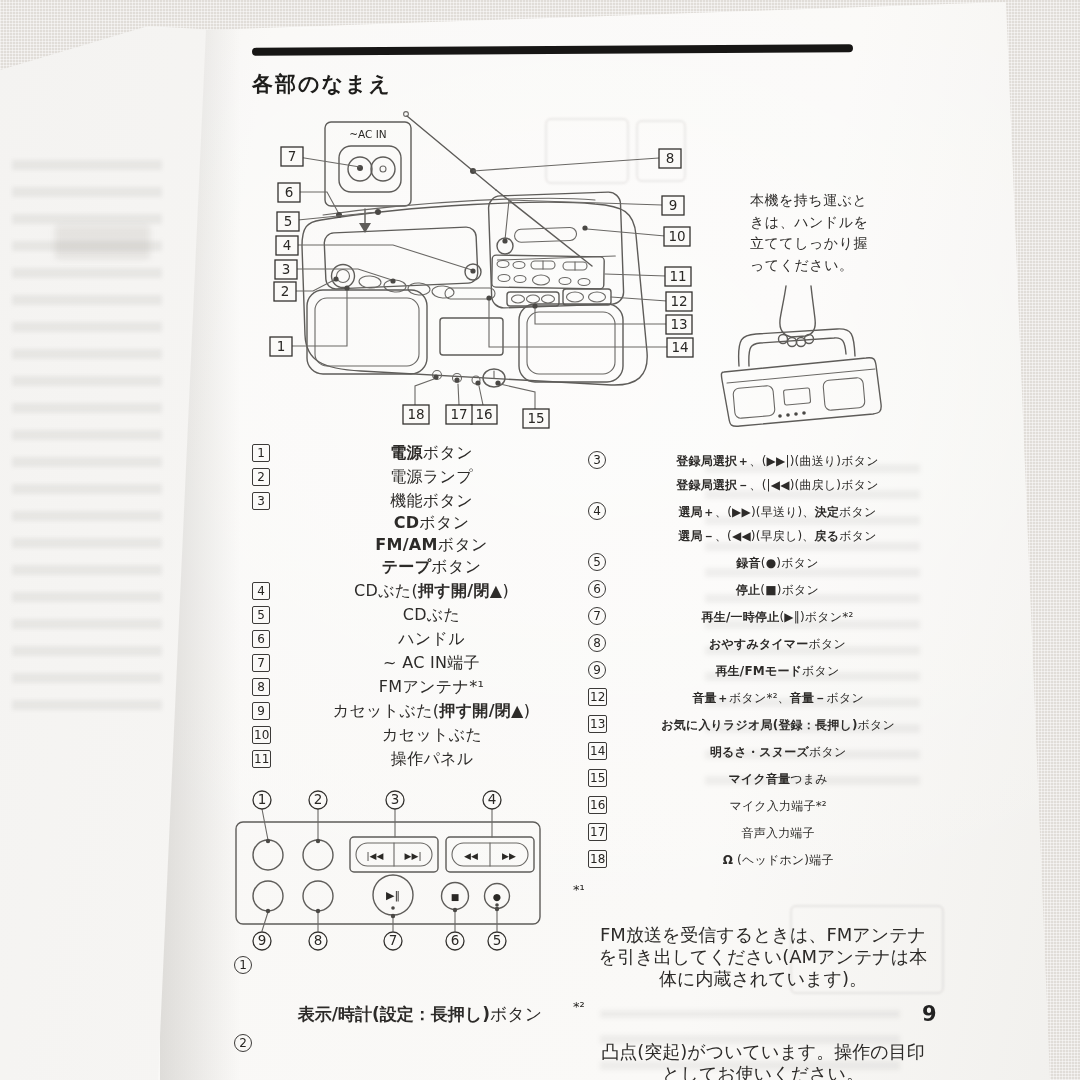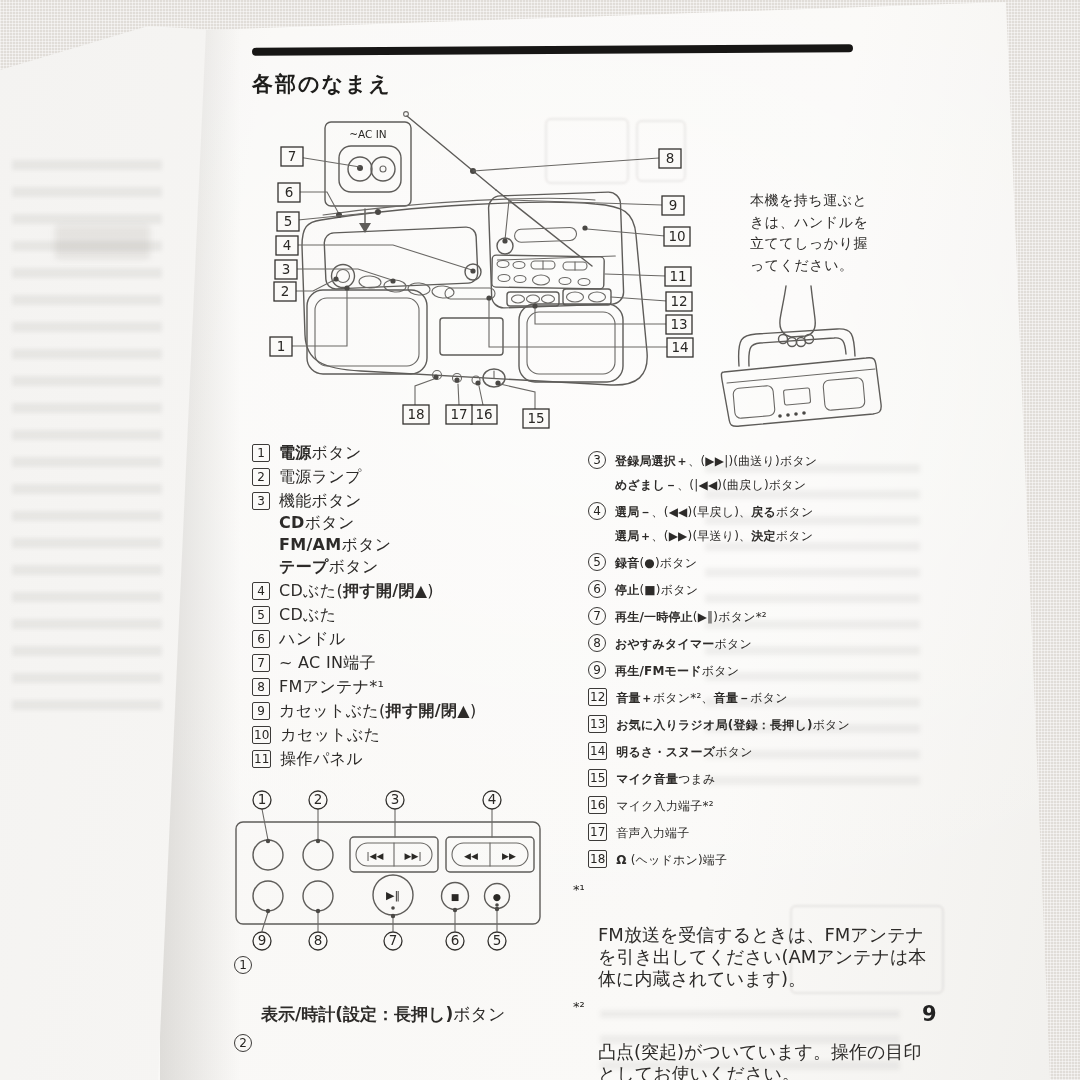--- a/index.html
+++ b/index.html
@@ -65,21 +65,21 @@
 
   .badge{
     flex:0 0 auto;box-sizing:border-box;min-width:18px;height:18px;padding:0 1px;margin-top:2px;
     display:flex;align-items:center;justify-content:center;
     border:1.4px solid #3c3a38;border-radius:2px;font-size:12px;color:#262421;
     background:transparent;
   }
   .badge.circle{border-radius:50%;width:18px;}
   .badge.plain{border:none;min-width:17px;justify-content:flex-start;font-size:13px;margin-top:0;}
 
-  .li-lines{flex:1 1 auto;}
+  .li-lines{flex:1 1 auto;text-align:center;}
   .list-left .li-line{font-size:16px;line-height:22px;letter-spacing:.3px;}
   .list-right .li-line{font-size:12px;line-height:24px;letter-spacing:.2px;}
   .panel-notes .li-line{font-size:17px;line-height:25px;margin-top:48px;}
   .footnotes .li-line{font-size:18px;line-height:22px;margin-top:44px;}
   b{font-weight:700;}
 
   .page-number{position:absolute;left:922px;top:1002px;font-size:21px;font-weight:700;color:#222;}
 
   svg{position:absolute;overflow:visible;}
   svg .ln{fill:none;stroke:#5e5c59;stroke-width:1.4;stroke-linecap:round;stroke-linejoin:round;}
@@ -381,28 +381,28 @@
           <div class="li-lines">
             <div class="li-line">操作パネル</div>
           </div>
         </div>
       </div>
     <div class="list list-right">
         <div class="li-row">
           <span class="badge circle">3</span>
           <div class="li-lines">
             <div class="li-line"><b>登録局選択＋</b>、(▶▶|)(曲送り)ボタン</div>
-            <div class="li-line"><b>めざまし－</b>、(|◀◀)(曲戻し)ボタン</div>
+            <div class="li-line"><b>登録局選択－</b>、(|◀◀)(曲戻し)ボタン</div>
           </div>
         </div>
         <div class="li-row">
           <span class="badge circle">4</span>
           <div class="li-lines">
+            <div class="li-line"><b>選局＋</b>、(▶▶)(早送り)、<b>決定</b>ボタン</div>
             <div class="li-line"><b>選局－</b>、(◀◀)(早戻し)、<b>戻る</b>ボタン</div>
-            <div class="li-line"><b>選局＋</b>、(▶▶)(早送り)、<b>決定</b>ボタン</div>
           </div>
         </div>
         <div class="li-row">
           <span class="badge circle">5</span>
           <div class="li-lines">
             <div class="li-line"><b>録音</b>(●)ボタン</div>
           </div>
         </div>
         <div class="li-row">
           <span class="badge circle">6</span>

